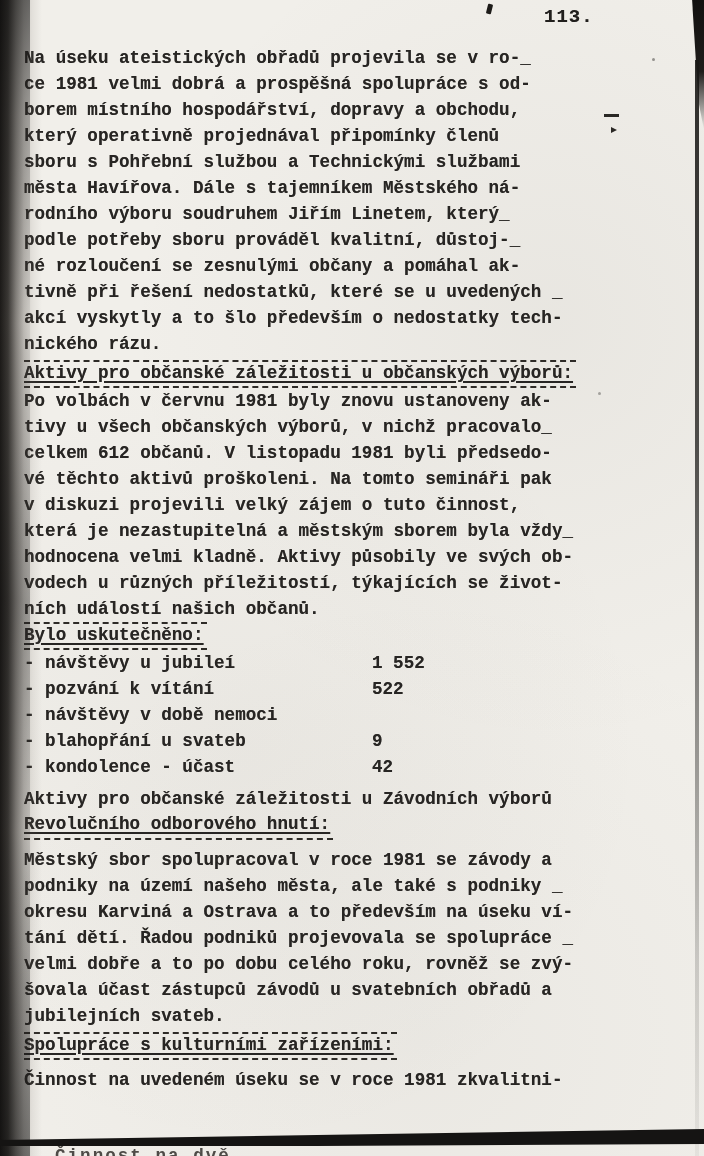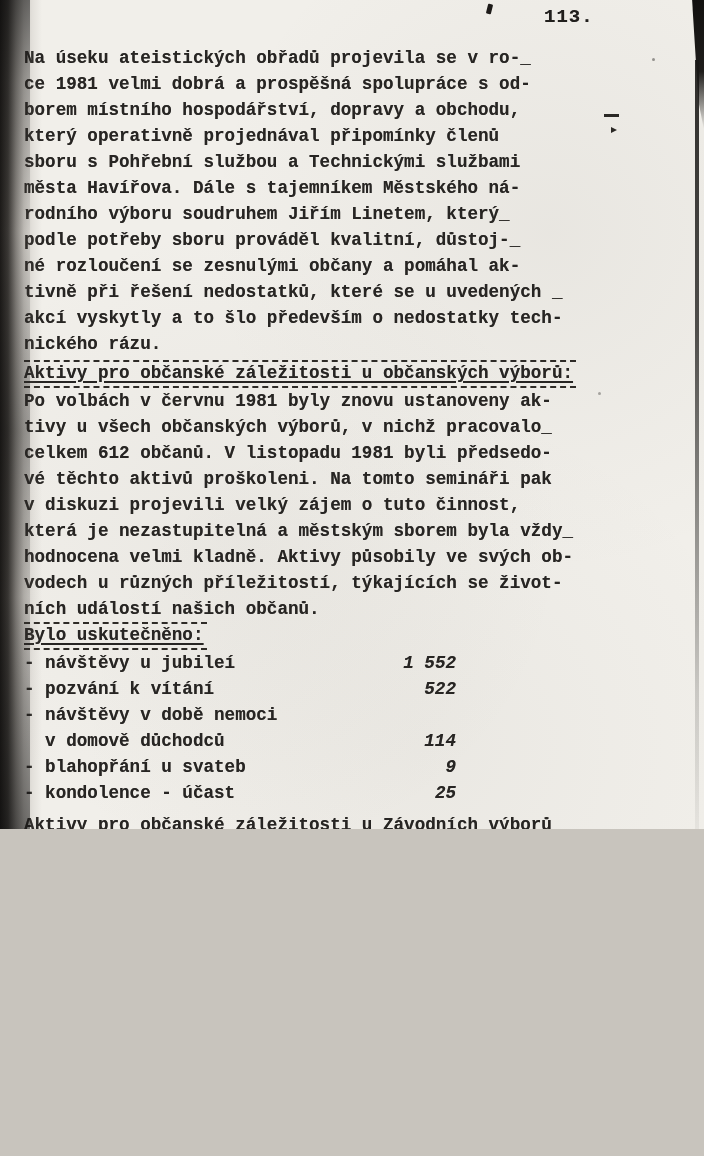--- a/index.html
+++ b/index.html
@@ -1,17 +1,17 @@
 <!DOCTYPE html>
 <html><head>
 <meta charset="utf-8">
 <style>
   html,body{margin:0;padding:0;background:#c8c4bd;}
   .page{
-    position:relative;width:704px;height:829px;overflow:hidden;
+    position:relative;width:704px;height:1156px;overflow:hidden;
     background-color:#f1efea;
     background-image:
       radial-gradient(circle at 78% 28%, rgba(120,115,105,0.07), transparent 42%),
       radial-gradient(circle at 35% 65%, rgba(120,115,105,0.06), transparent 45%),
       radial-gradient(circle at 60% 90%, rgba(110,105,95,0.05), transparent 40%);
     font-family:"Liberation Mono","DejaVu Sans Mono",monospace;
     font-weight:bold;color:#272523;
   }
   .content{position:absolute;left:24px;top:45px;width:630px;}
   .line{line-height:26px;font-size:17.6px;white-space:pre;text-shadow:0 0 0.5px rgba(45,42,38,0.55);}
@@ -24,21 +24,21 @@
     text-shadow:0 0 0.5px rgba(45,42,38,0.6);white-space:pre;
   }
   .head.no-top{border-top:none;line-height:24px;}
   .h1row{margin-top:3px;}
   .intro{margin-top:6px;}
   .p3{margin-top:7px;}
   .h4row{margin-top:3px;}
   .p4{margin-top:7px;}
   .stat-row{display:flex;width:432px;line-height:26px;font-size:17.6px;white-space:pre;text-shadow:0 0 0.5px rgba(45,42,38,0.55);}
   .stat-label{flex:1;}
-  .stat-value{width:84px;text-align:right;font-style:italic;}
+  .stat-value{width:84px;}
   .page-number{position:absolute;left:544px;top:6px;font-size:19px;letter-spacing:1px;color:#211f1d;text-shadow:0 0 0.5px rgba(40,38,35,0.6);}
   
   .left-band{position:absolute;left:0;top:0;bottom:0;width:42px;pointer-events:none;
     background:linear-gradient(90deg, rgba(18,16,14,0.95) 0px, rgba(30,27,24,0.85) 8px,
       rgba(55,50,45,0.55) 16px, rgba(90,83,76,0.28) 24px, rgba(120,112,104,0.12) 32px, rgba(120,112,104,0) 42px);}
   .left-band-vary{position:absolute;left:0;top:0;bottom:0;width:30px;pointer-events:none;
     background:linear-gradient(180deg, rgba(10,10,10,0.55) 0%, rgba(10,10,10,0.28) 10%,
       rgba(10,10,10,0.05) 28%, rgba(10,10,10,0.30) 52%, rgba(10,10,10,0.12) 72%, rgba(10,10,10,0.5) 100%);}
   .right-wedge{position:absolute;right:0;top:0;width:14px;height:130px;background:linear-gradient(180deg,#121110 0%,#1f1d1b 55%,rgba(31,29,27,0) 100%);clip-path:polygon(15% 0,100% 0,100% 100%,60% 78%);}
   .right-line{position:absolute;right:5px;top:60px;bottom:0;width:4px;
@@ -104,30 +104,26 @@
       </div>
         <div class="stat-row">
         <span class="stat-label">- pozvání k vítání</span>
         <span class="stat-value">522</span>
       </div>
         <div class="stat-row">
         <span class="stat-label">- návštěvy v době nemoci</span>
         <span class="stat-value"></span>
       </div>
         <div class="stat-row">
-        <span class="stat-label">  v domově důchodců</span>
-        <span class="stat-value">114</span>
-      </div>
-        <div class="stat-row">
         <span class="stat-label">- blahopřání u svateb</span>
         <span class="stat-value">9</span>
       </div>
         <div class="stat-row">
         <span class="stat-label">- kondolence - účast</span>
-        <span class="stat-value">25</span>
+        <span class="stat-value">42</span>
       </div>
       </div>
 
     <div class="line intro">Aktivy pro občanské záležitosti u Závodních výborů</div>
 
     <div class="head-row">
       <span class="head no-top">Revolučního odborového hnutí:</span>
     </div>
 
     <div class="para p3">

